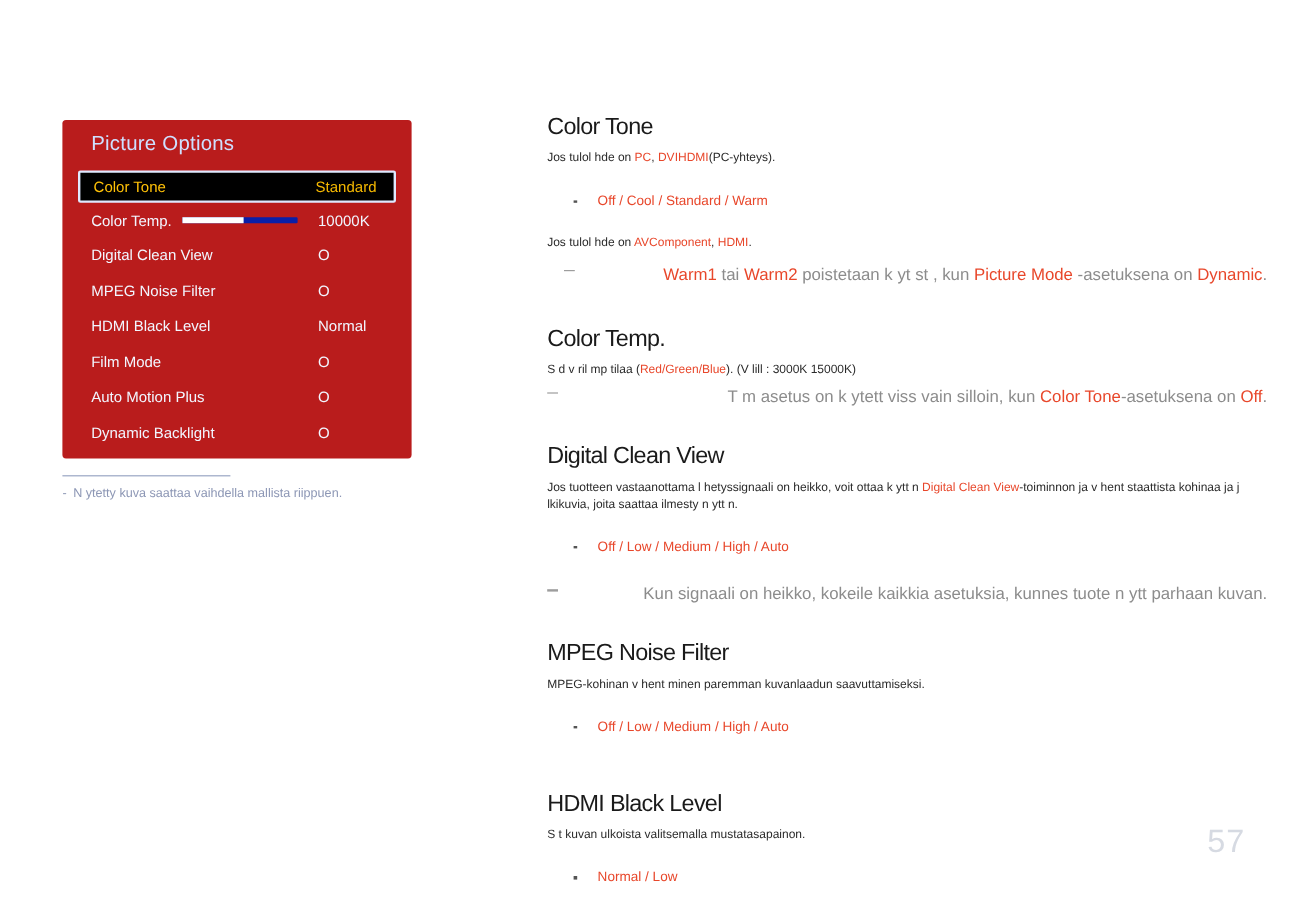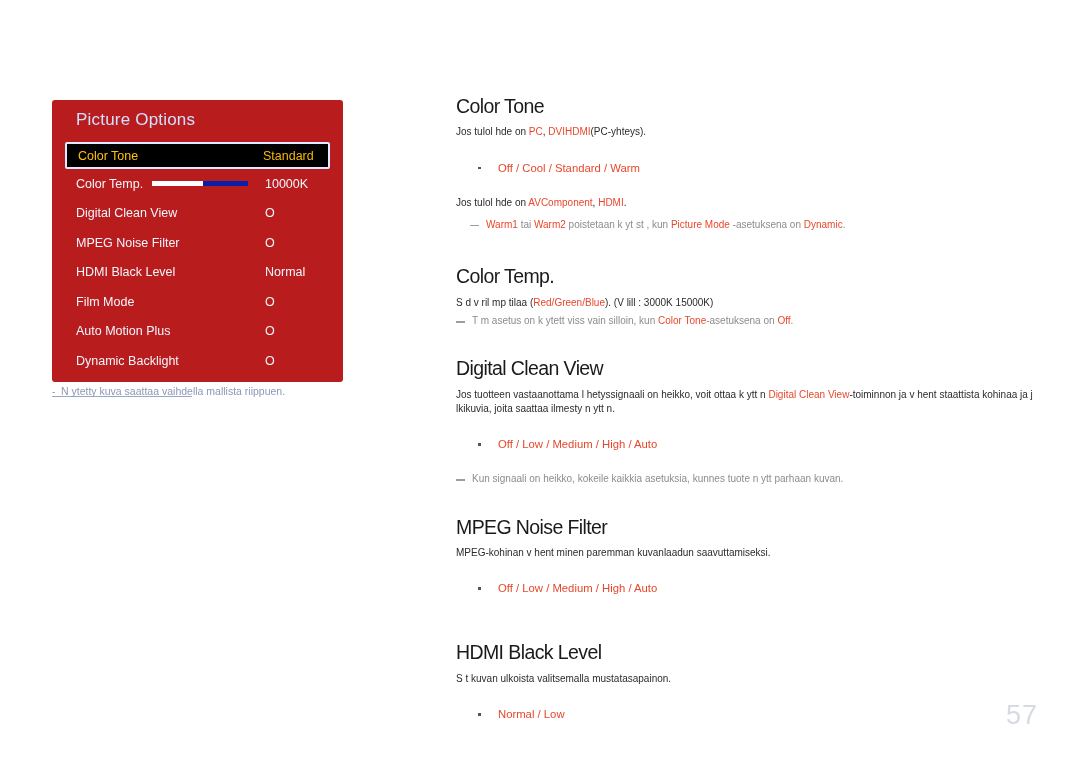--- a/index.html
+++ b/index.html
@@ -98,21 +98,21 @@
     position: absolute;
     left: 52px;
     top: 396px;
     width: 140px;
     height: 1px;
     background: #9aa6c4;
   }
   .osd-footnote {
     position: absolute;
     left: 52px;
-    top: 385px;
+    top: 405px;
     font-size: 10.5px;
     color: #8d97b5;
     white-space: nowrap;
   }
   .osd-footnote .dash {
     display: inline-block;
     width: 9px;
   }
 
   
@@ -150,26 +150,27 @@
     content: "";
     position: absolute;
     left: 6px;
     top: 7px;
     width: 2.5px;
     height: 2.5px;
     background: #555555;
   }
 
   .note-line {
-    font-size: 10px;
+    font-size: 14px;
     color: #8c8c8c;
     line-height: 1.45;
     margin: 0;
     padding-left: 30px;
     position: relative;
+    text-align: right;
   }
   .note-line::before {
     content: "";
     position: absolute;
     left: 14px;
     top: 7px;
     width: 9px;
     height: 1.6px;
     background: #9d9d9d;
   }
@@ -177,21 +178,21 @@
   .note-line.flush::before { left: 0px; }
 
   .spacer-sec { height: 30px; }
   .spacer-sm  { height: 8px; }
   .spacer-xs  { height: 4px; }
 
   
   .page-num {
     position: absolute;
     right: 42px;
-    bottom: 32px;
+    bottom: 46px;
     font-size: 27px;
     color: #d6dae2;
     letter-spacing: 1px;
   }
 </style>
 </head>
 <body>
 
 <div class="osd-panel">
   <div class="osd-title">Picture Options</div>

